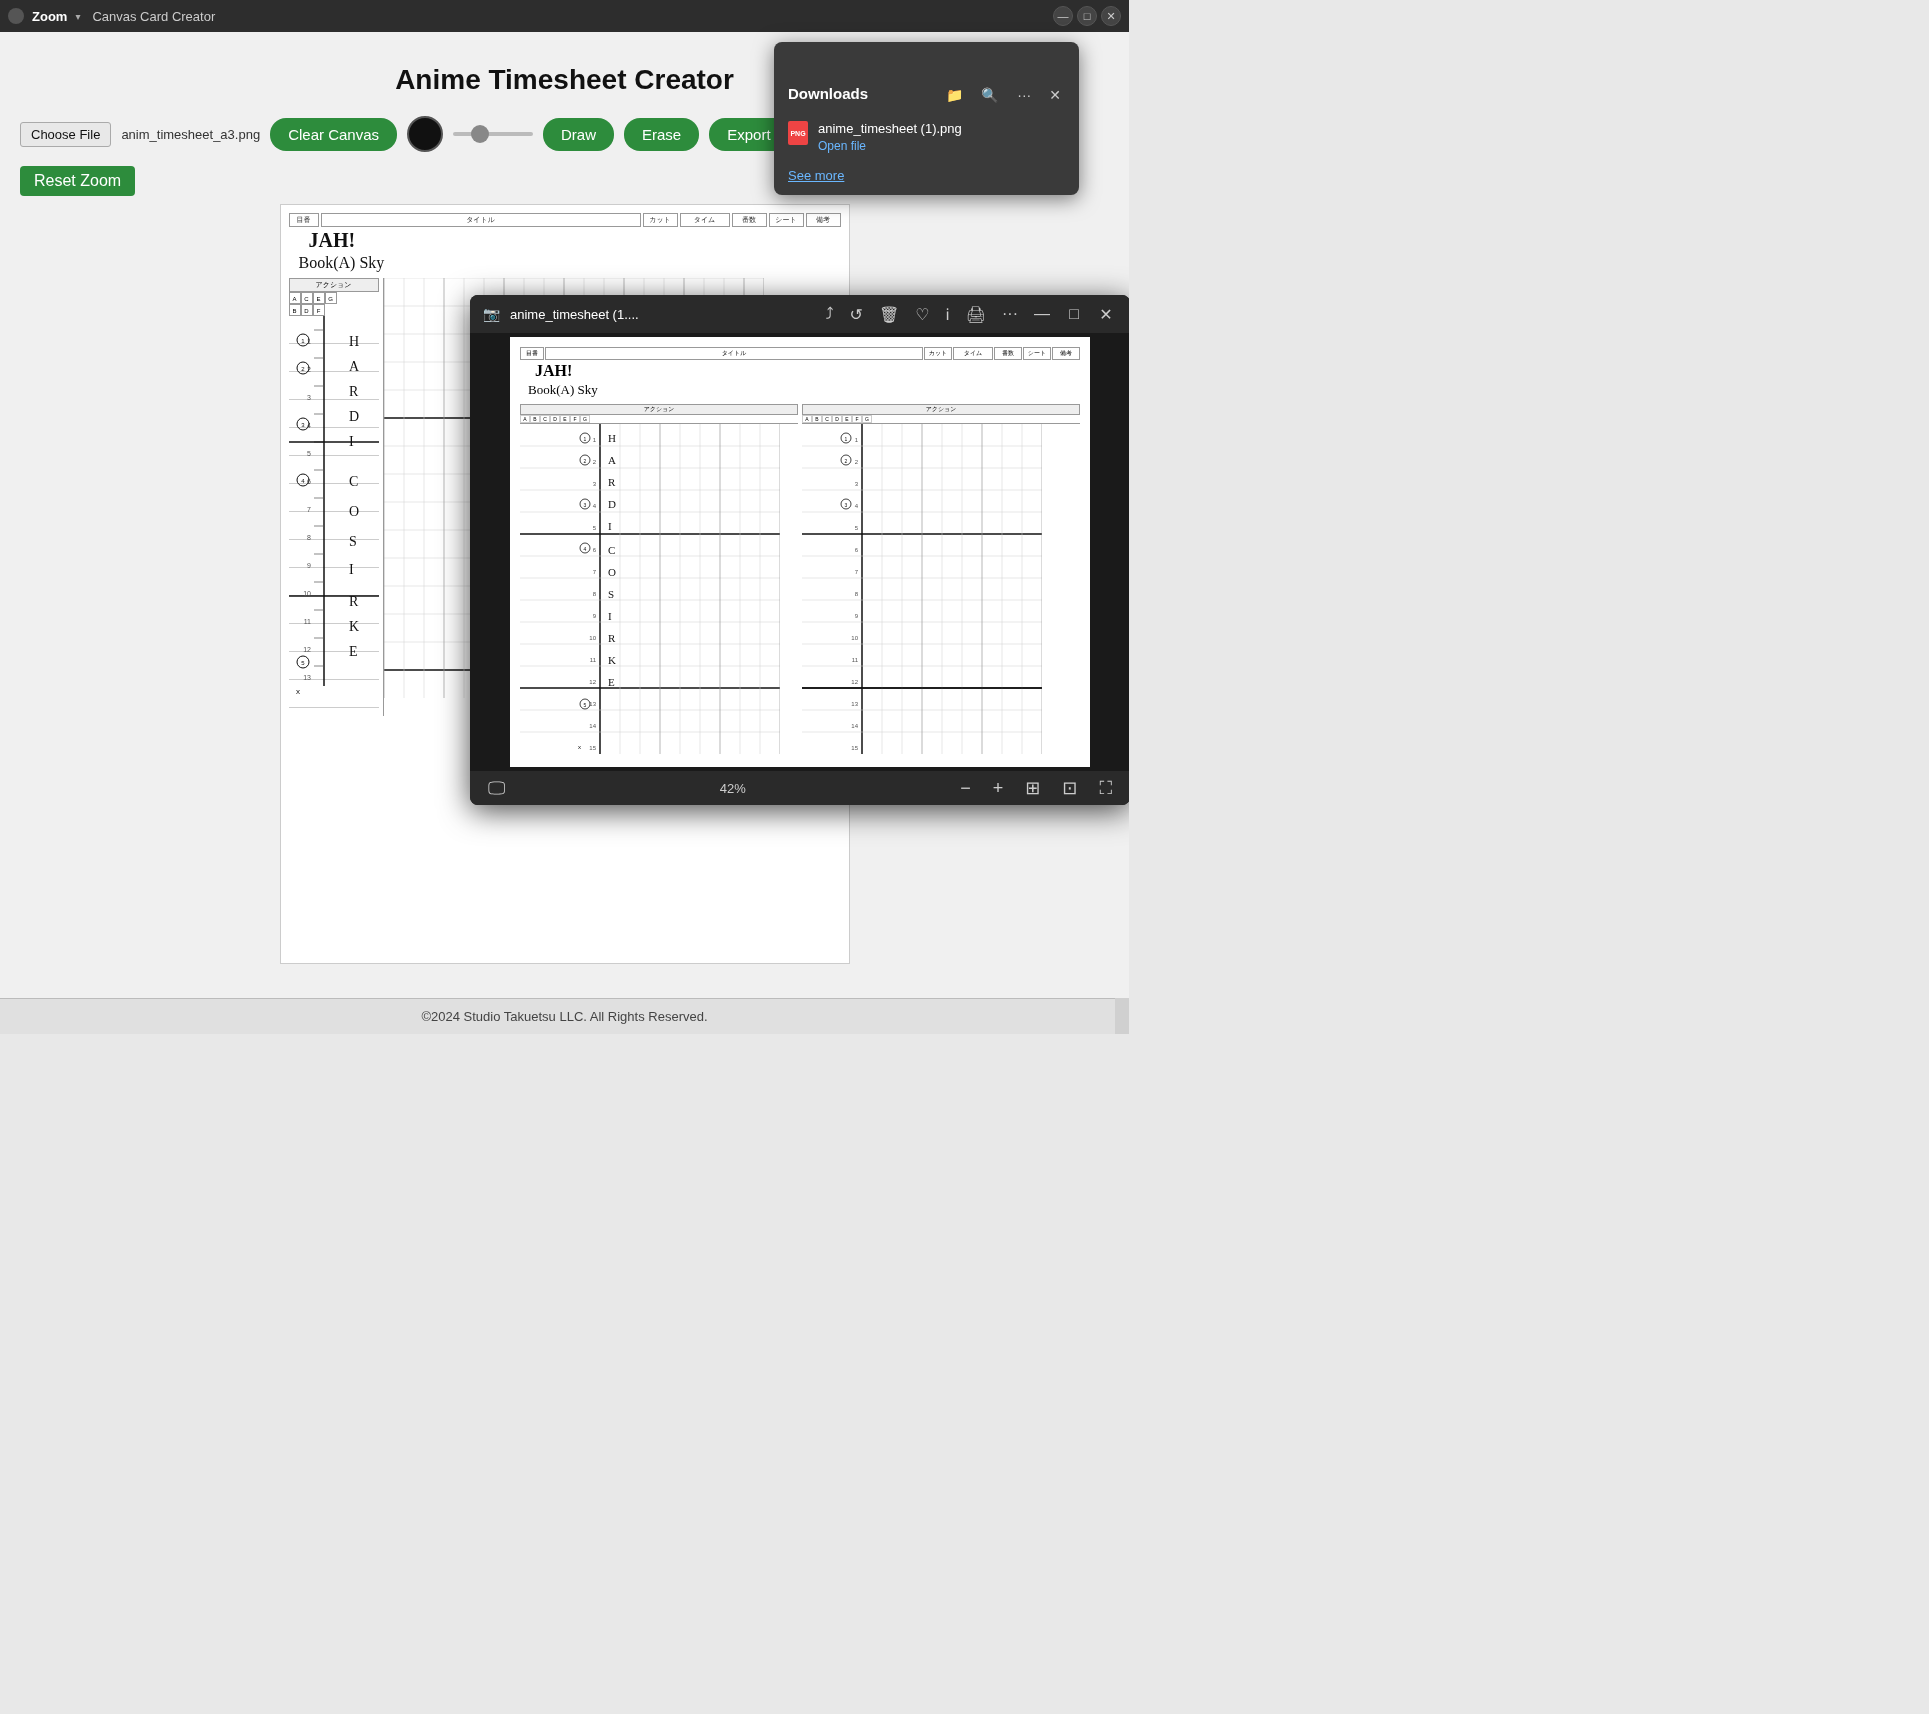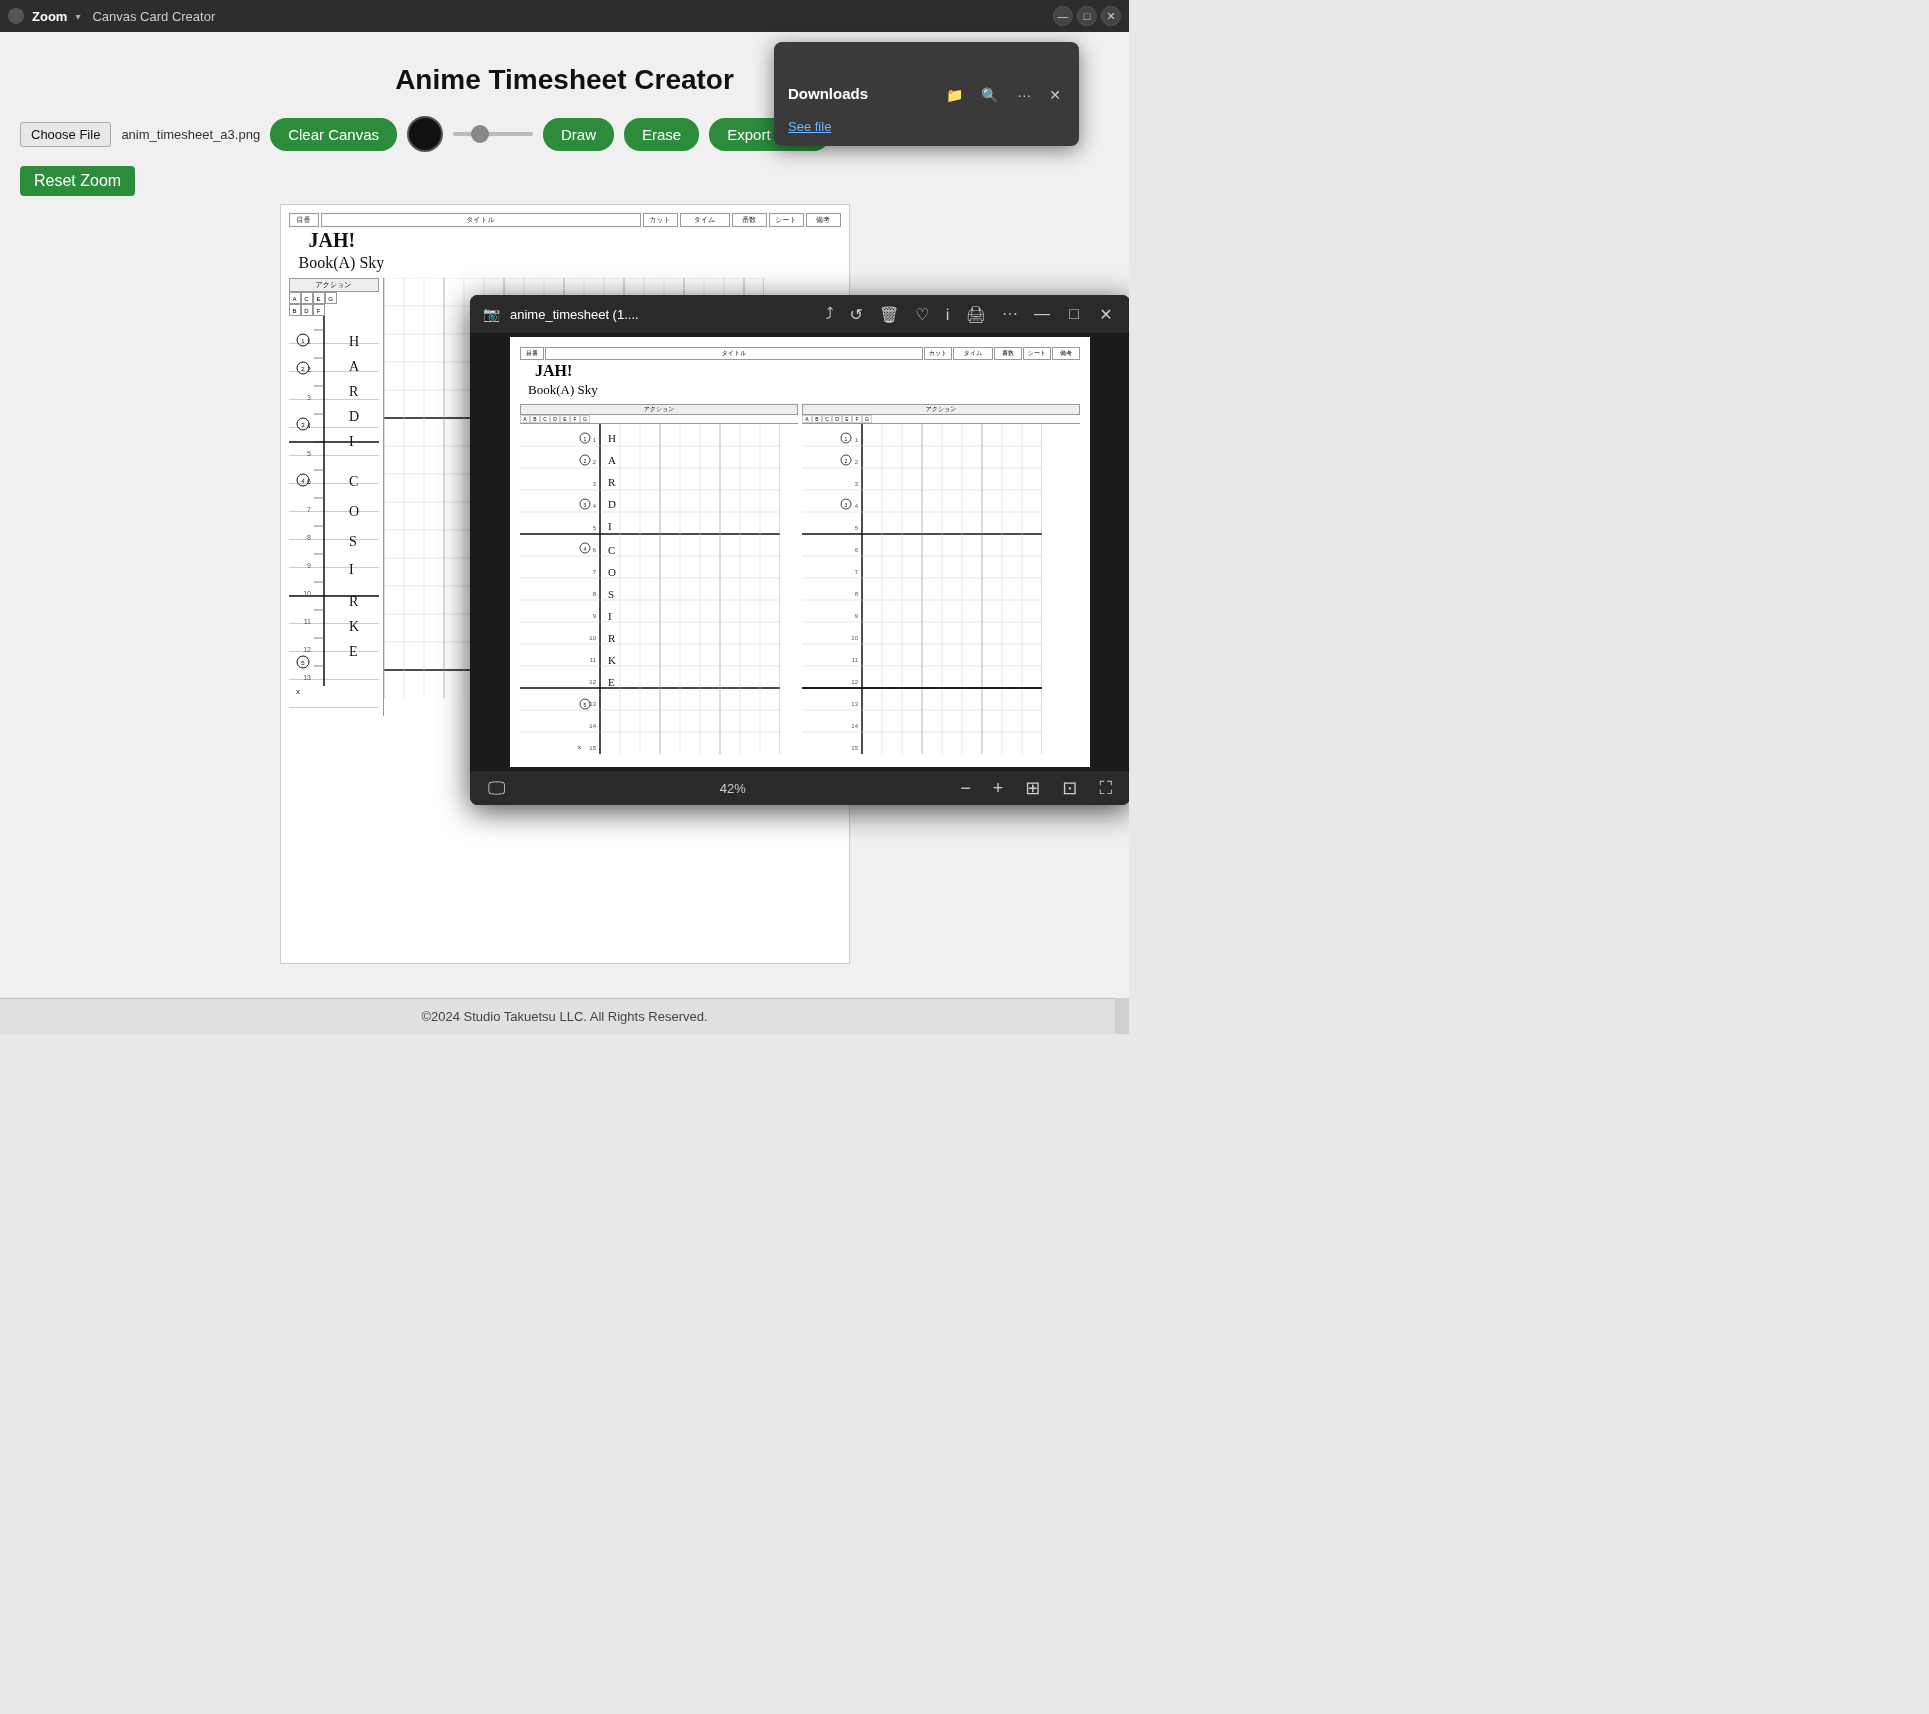--- a/index.html
+++ b/index.html
@@ -578,21 +578,28 @@
 </div>
 
 <div class="downloads-popup">
   <div class="downloads-header">
     <span class="downloads-title">Downloads</span>
     <button class="downloads-icon-btn">📁</button>
     <button class="downloads-icon-btn">🔍</button>
     <button class="downloads-icon-btn">···</button>
     <button class="downloads-icon-btn">✕</button>
   </div>
-  <a class="see-more-link" href="#">See file</a>
+  <div class="downloads-item">
+    <div class="dl-file-icon">PNG</div>
+    <div class="dl-info">
+      <div class="dl-filename">anime_timesheet (1).png</div>
+      <a class="dl-open-link" href="#">Open file</a>
+    </div>
+  </div>
+  <a class="see-more-link" href="#">See more</a>
 </div>
 
 <div class="image-viewer">
   <div class="viewer-titlebar">
     <div class="viewer-icon">📷</div>
     <span class="viewer-filename">anime_timesheet (1....</span>
     <div class="viewer-toolbar-icons">
       <button class="viewer-icon-btn">⤴</button>
       <button class="viewer-icon-btn">↺</button>
       <button class="viewer-icon-btn">🗑</button>

